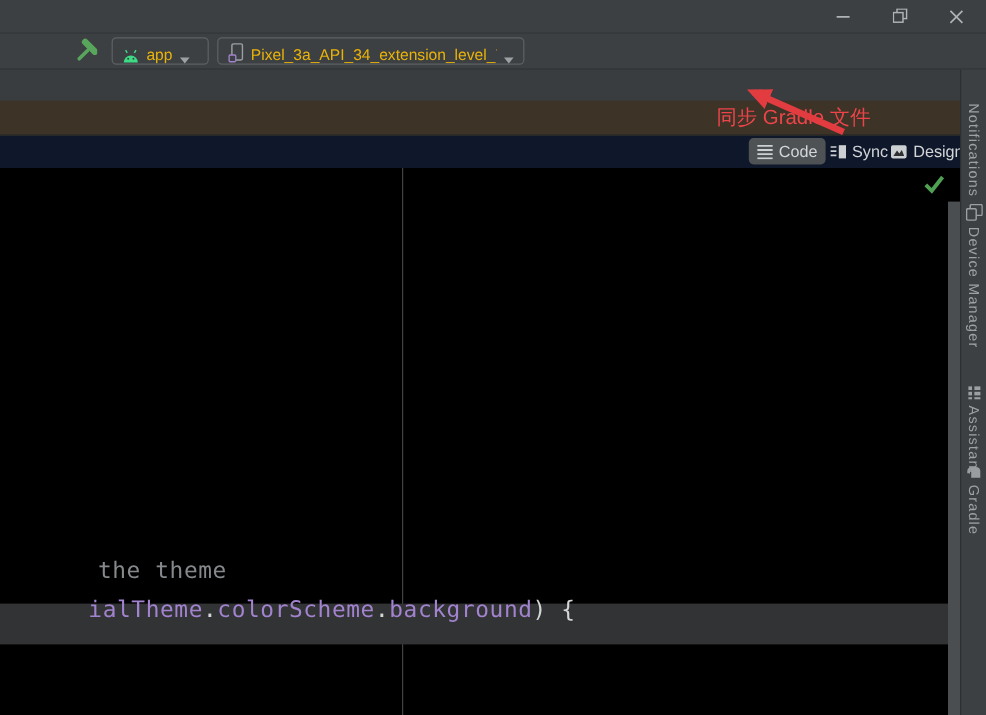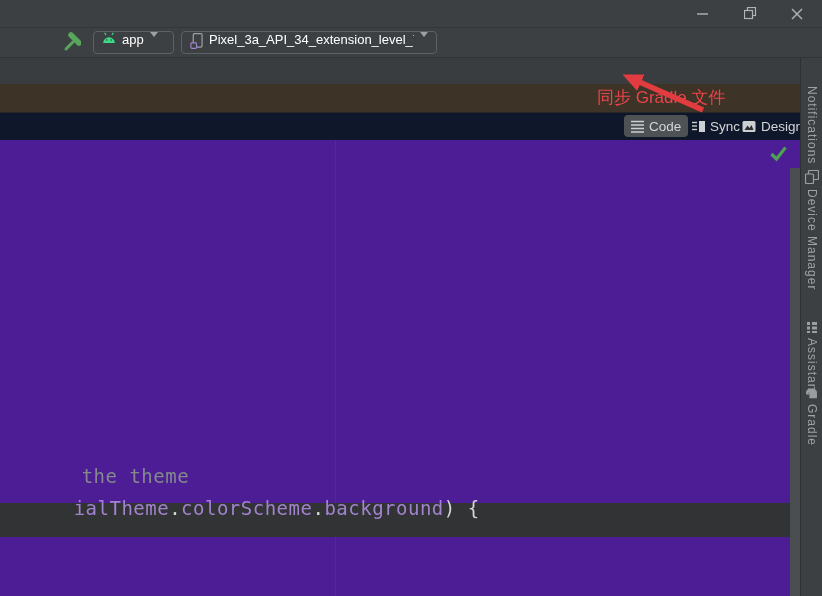--- a/index.html
+++ b/index.html
@@ -5,37 +5,37 @@
   html,body{margin:0;padding:0;background:#1e1f22;}
   #app{position:relative;width:822px;height:596px;overflow:hidden;
        font-family:"Liberation Sans",sans-serif;background:#2a2b2c;user-select:none;}
   
   .titlebar{position:absolute;left:0;top:0;width:822px;height:27px;background:#3d4043;border-bottom:1px solid #34373a;}
   .win-btn{position:absolute;top:0;width:30px;height:27px;display:flex;align-items:center;justify-content:center;}
   
   .toolbar{position:absolute;left:0;top:28px;width:822px;height:29px;background:#3d4043;border-bottom:1px solid #313437;}
   .tb-icon{position:absolute;width:20px;height:20px;display:flex;align-items:center;justify-content:center;}
   .dropdown{position:absolute;top:3px;height:23px;border:1px solid #5d6064;border-radius:4px;
-            display:flex;align-items:flex-start;gap:6px;padding:0 8px;box-sizing:border-box;color:#ffffff;font-size:13px;}
+            display:flex;align-items:flex-end;gap:6px;padding:0 8px;box-sizing:border-box;color:#eab308;font-size:13px;}
   .dd-label{white-space:nowrap;overflow:hidden;}
   .caret{width:0;height:0;border-left:4px solid transparent;border-right:4px solid transparent;border-top:5px solid #9ea1a4;flex:none;}
   .tb-sep{position:absolute;top:33px;width:1px;height:20px;background:#54575a;}
   .avatar{position:absolute;width:20px;height:20px;background:#85888b;border-radius:3px;display:flex;align-items:center;justify-content:center;}
   
   .navbar{position:absolute;left:0;top:58px;width:822px;height:26px;background:#3a3d40;}
   
   .banner{position:absolute;left:0;top:84px;width:822px;height:28px;background:#3d3327;border-bottom:1px solid #242628;z-index:1;}
   .banner-text{position:absolute;left:597px;top:0;height:28px;line-height:28px;font-size:17px;color:#ed4449;}
   
   .tabstrip{position:absolute;left:0;top:113px;width:814px;height:27px;background:#0f172a;border-bottom:1px solid #232526;}
   .mode{position:absolute;top:2px;height:22px;display:flex;align-items:center;gap:5px;padding:0 7px;
         border-radius:4px;color:#d3d5d7;font-size:13.5px;cursor:default;}
   .mode.selected{background:#4e5254;}
   
-  .editor{position:absolute;left:0;top:140px;width:800px;height:456px;background:#4c1d95;}
+  .editor{position:absolute;left:0;top:140px;width:800px;height:456px;background:#000000;}
   .guide{position:absolute;left:335px;top:0;width:1px;height:456px;background:#404243;}
   .cur-line{position:absolute;left:0;top:363px;width:790px;height:34px;background:#323334;}
   .code{position:absolute;font-family:"DejaVu Sans Mono",monospace;font-size:19px;letter-spacing:.5px;white-space:pre;}
   .c-comment{color:#85898c;}
   .c-purple{color:#a283cf;}
   .c-underline{text-underline-offset:3px;}
   .c-punct{color:#d4d6d8;}
   .scroll-thumb{position:absolute;left:790px;top:28px;width:10px;height:428px;background:#4b4e50;}
   
   .stripe{position:absolute;left:800px;top:58px;width:22px;height:538px;background:#3d4043;border-left:1px solid #2d3032;z-index:10;box-sizing:border-box;}

